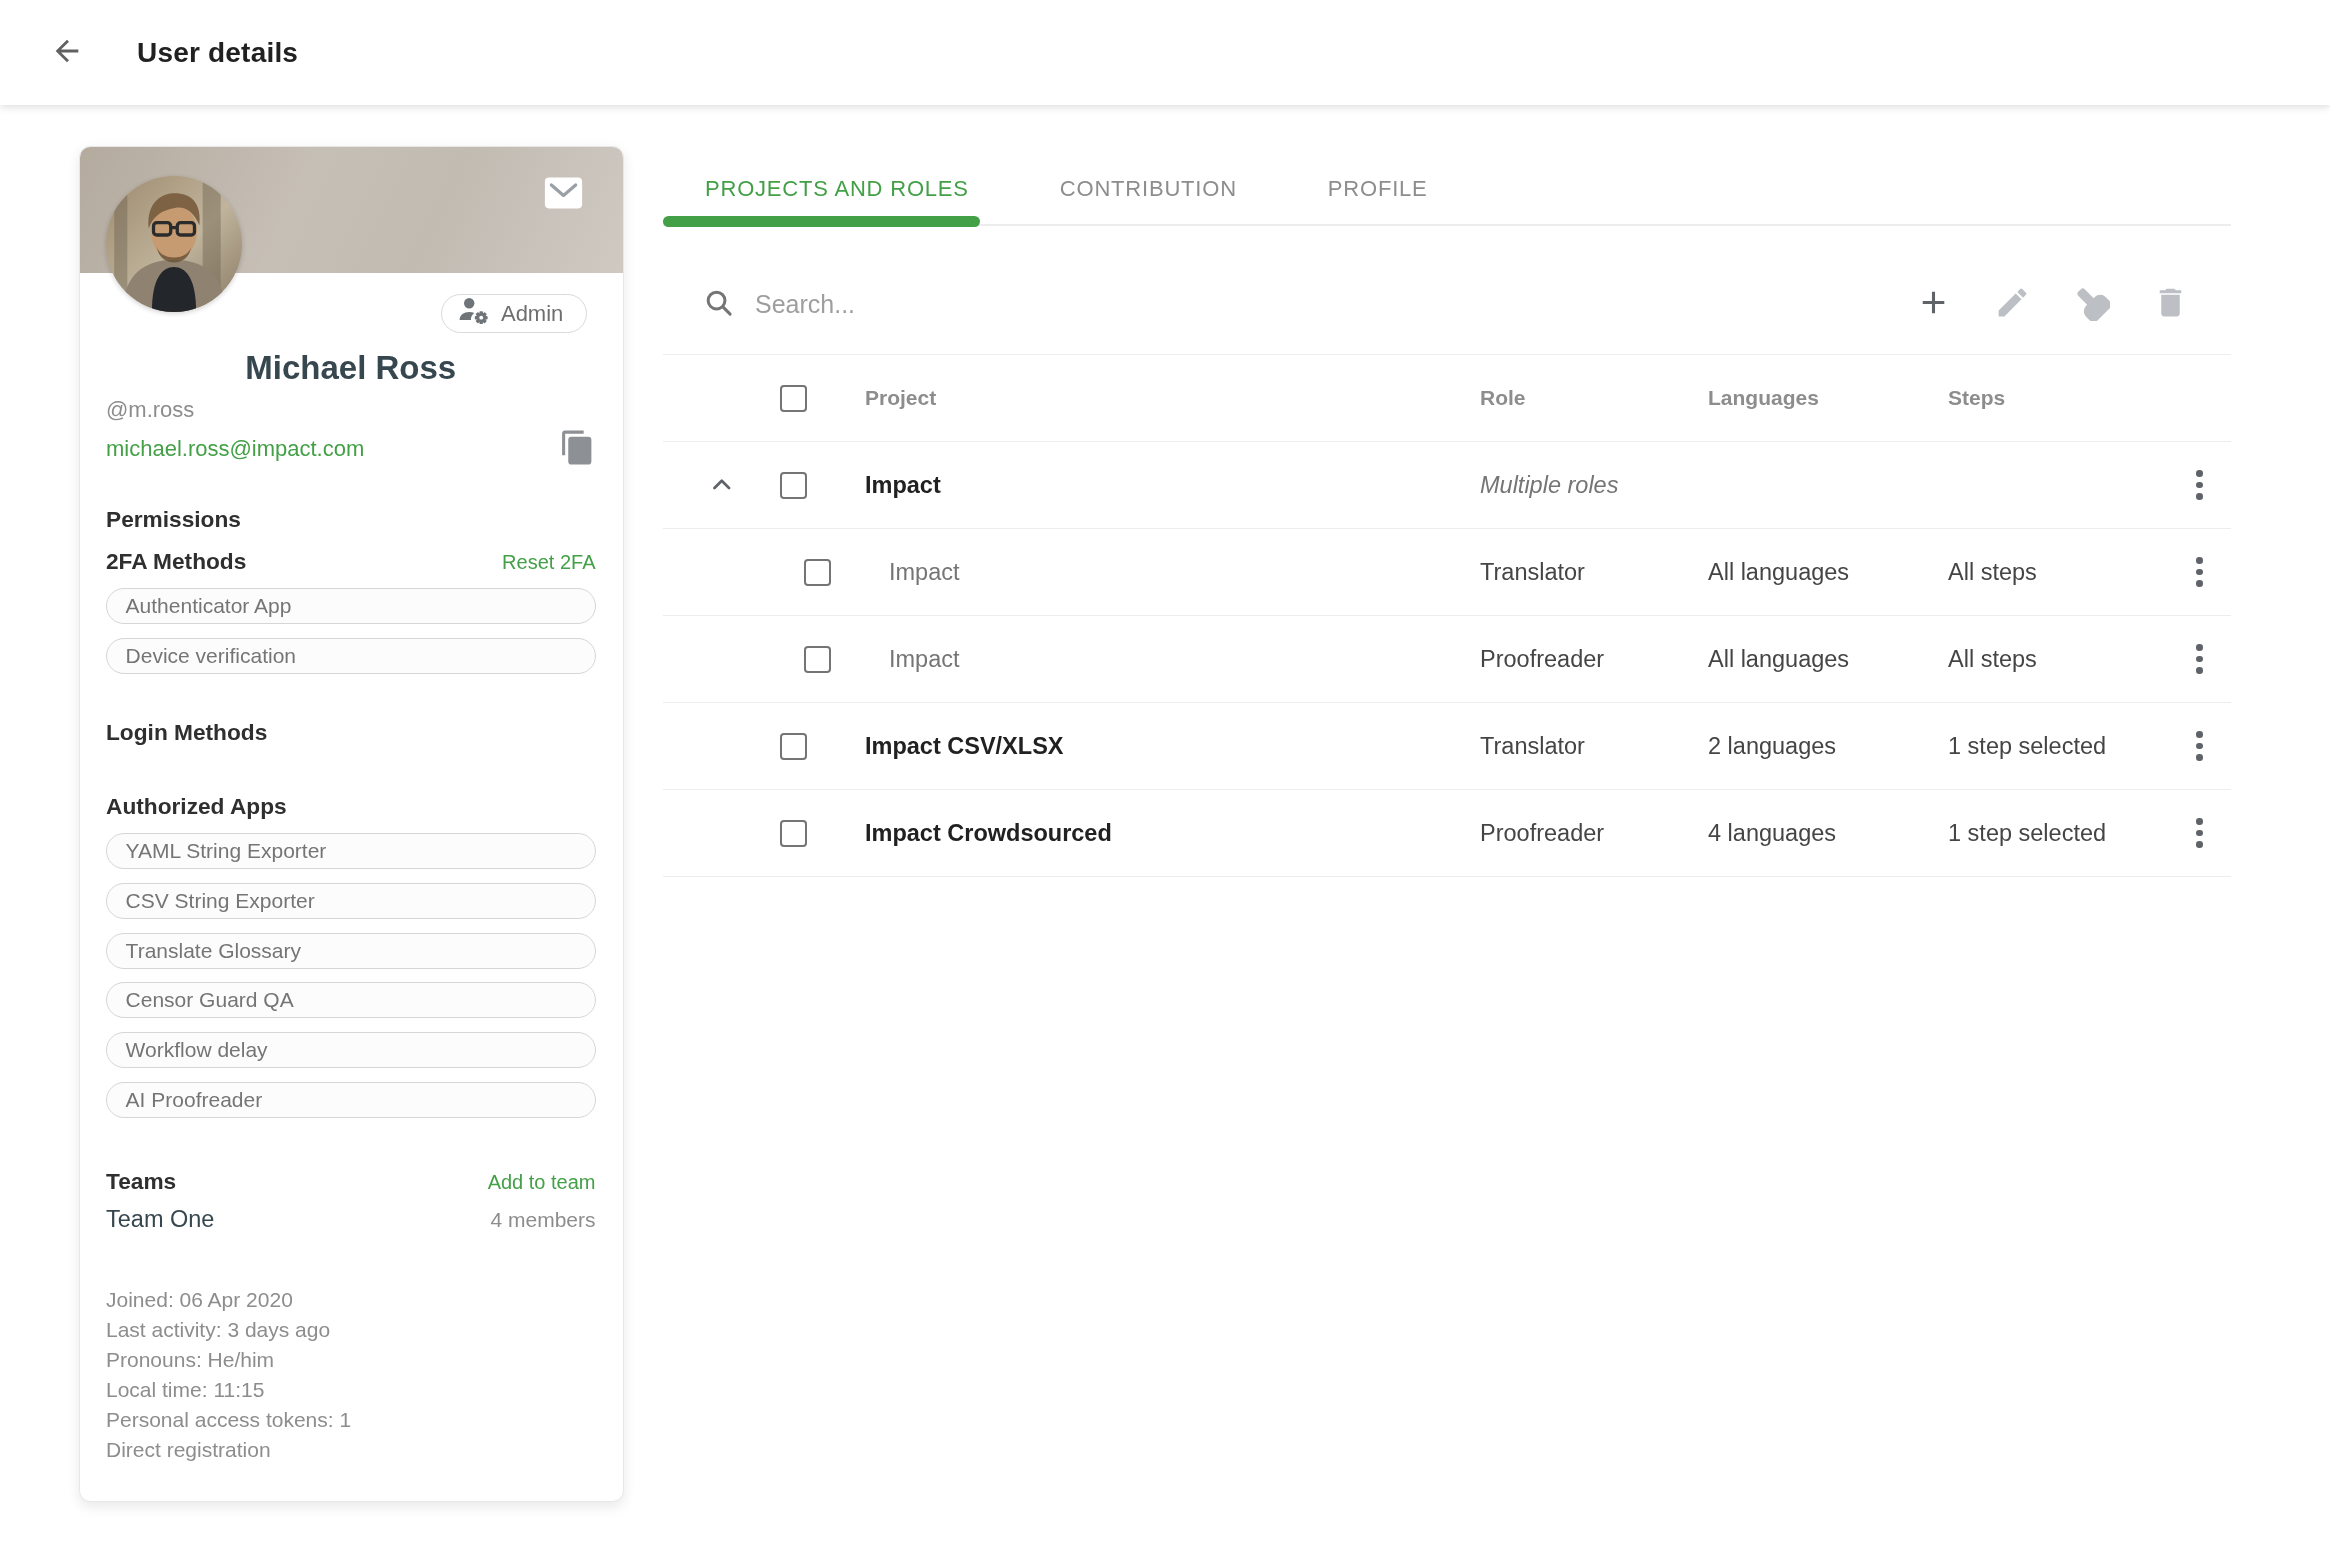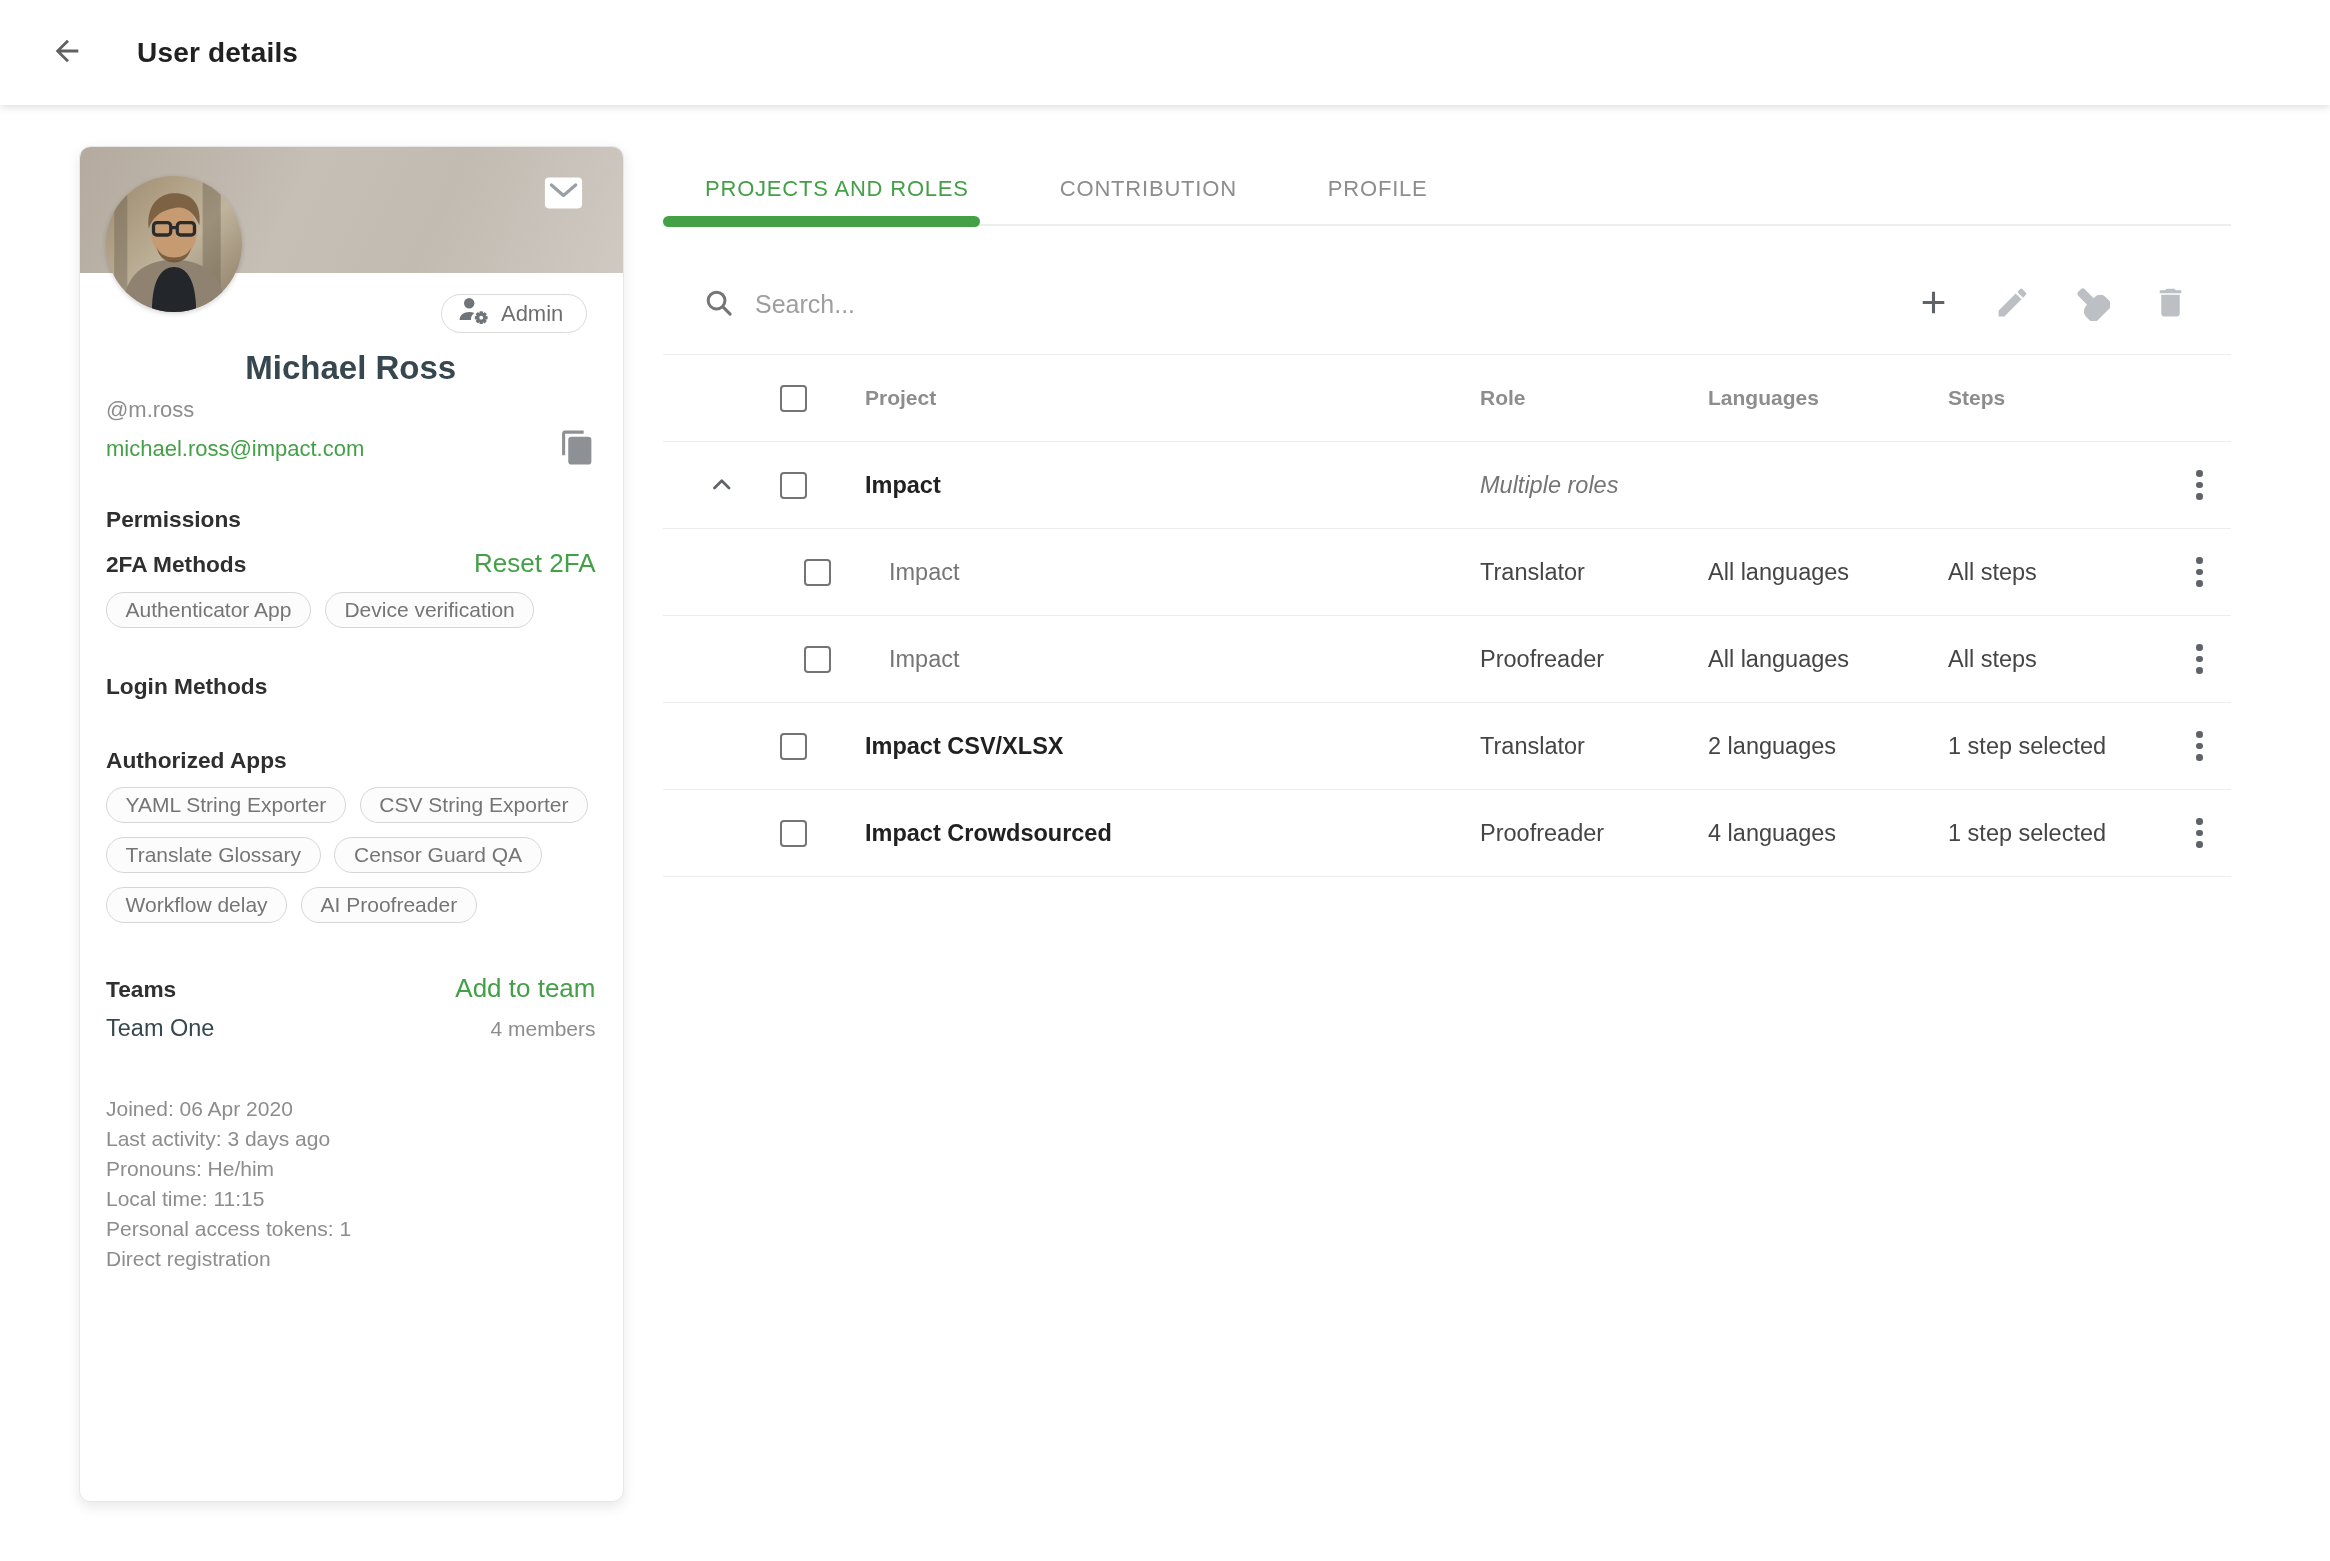--- a/index.html
+++ b/index.html
@@ -25,28 +25,28 @@
   .admin-badge { position:absolute; top:147px; right:36px; display:inline-flex; align-items:center; gap:11.3px;
                  height:39px; padding:0 22.7px 0 16px; border:1.6px solid #dadada; border-radius:21px;
                  background:#fff; color:#6e6e6e; font-size:22px; }
   .card-body { position:absolute; left:26px; right:27.5px; top:202px; }
   .u-name  { font-size:33px; font-weight:700; color:#37474f;text-align:center; }
   .u-handle{ margin-top:9.7px; font-size:22px; color:#8d8d8d; }
   .email-row { margin-top:6.5px; display:flex; align-items:center; justify-content:space-between; }
   .u-email { font-size:22px; color:#43a047; text-decoration:none; }
   .sec-title { font-size:22.7px; font-weight:700; color:#2f2f2f; }
   .sec-head { display:flex; align-items:baseline; justify-content:space-between; }
-  .green-link { font-size:26px; color:#43a047; text-decoration:none; }
+  .green-link { font-size:20px; color:#43a047; text-decoration:none; }
   .perm-row { display:flex; align-items:center; justify-content:space-between; height:52px; }
   .perm-row .lbl { font-size:22.7px; color:#3f3f3f; }
   .toggle { position:relative; width:50px; height:22.7px; margin-right:8px; }
   .toggle .track { width:100%; height:100%; border-radius:11.3px; background:#b0d7b1; }
   .toggle .thumb { position:absolute; right:-4.9px; top:-6.5px; width:35px; height:35px; border-radius:50%;
                    background:#45a049; box-shadow:0 1.6px 4px rgba(0,0,0,.25); }
-  .chips { display:flex; flex-wrap:wrap; gap:13.8px; margin-top:13px; }
+  .chips { display:flex; flex-wrap:wrap; gap:13.8px; margin-top:13px;flex-direction:column; }
   .chip { display:inline-flex; align-items:center; height:36px; padding:0 18.6px; border:1.6px solid #d6d6d6;
           border-radius:19.4px; background:#fcfcfc; color:#757575; font-size:21px; white-space:nowrap; }
   .team-row { display:flex; align-items:center; justify-content:space-between; margin-top:11.3px; }
   .team-name { font-size:23.5px; color:#37474f; }
   .team-members { font-size:21px; color:#8d8d8d; }
   .meta { margin-top:52px; }
   .meta div { font-size:21px; color:#8d8d8d; line-height:30px; }
 
   
   .tabs { position:absolute; left:663px; top:152px; width:1568px; height:74px; display:flex; align-items:center; }

